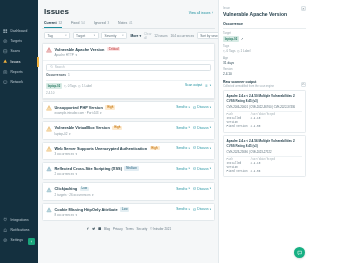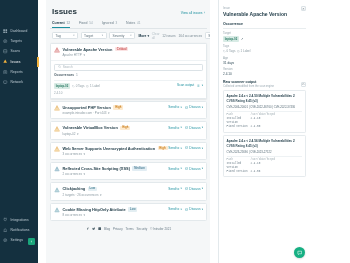--- a/index.html
+++ b/index.html
@@ -2,21 +2,21 @@
 <html><head>
 <meta charset="utf-8">
 <style>
   * { box-sizing: border-box; margin: 0; padding: 0; }
   html, body {
     width: 350px; height: 263px;
     font-family: "Liberation Sans", sans-serif;
     background: #ffffff;
     overflow: hidden;
   }
-  .app { display: flex; width: 310px; height: 263px; position: relative; gap: 8px; }
+  .app { display: flex; width: 310px; height: 263px; position: relative; }
 
   
   .sidebar {
     width: 38px; height: 263px;
     background: #14303f;
     display: flex; flex-direction: column;
     padding-top: 26px; flex: 0 0 38px;
     position: relative;
   }
   .nav-group { display: flex; flex-direction: column; }

